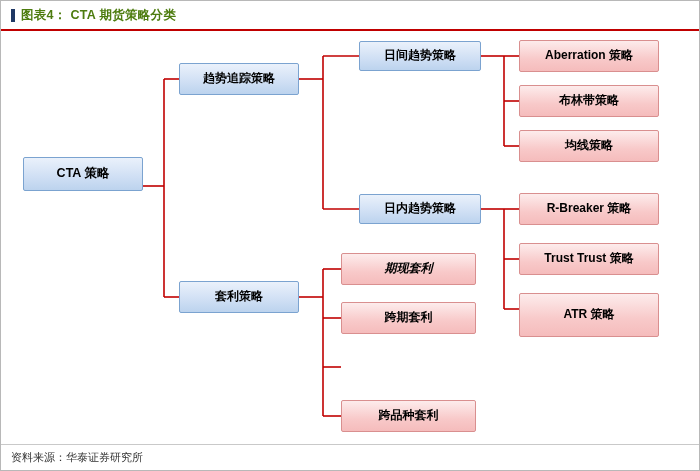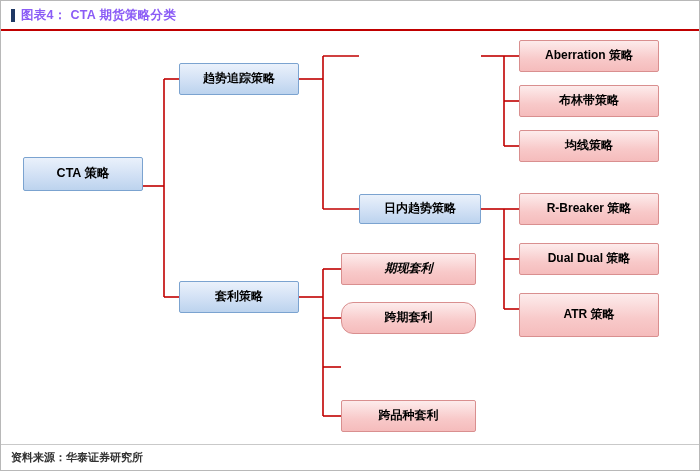--- a/index.html
+++ b/index.html
@@ -36,40 +36,39 @@
   }
   #header .bar {
     width: 4px;
     height: 13px;
     background: #1f3864;
     margin-right: 6px;
   }
   #header .title {
     font-size: 12.5px;
     font-weight: bold;
-    color: #8b5cf6;
+    color: #4d7c0f;
     letter-spacing: 0.3px;
   }
   
   #footer {
     position: absolute;
     left: 0;
     bottom: 0;
     width: 698px;
     height: 26px;
     border-top: 1px solid #c9c9c9;
     box-sizing: border-box;
     display: flex;
     align-items: center;
     padding-left: 10px;
   }
   #footer .src {
     font-size: 11px;
     color: #333333;
-    font-weight: bold;
   }
   
   #canvas {
     position: absolute;
     left: 0;
     top: 30px;
     width: 698px;
     height: 412px;
   }
   svg.lines {
@@ -155,20 +154,23 @@
     </div>
 
     <div class="node blue" style="left:178px; top:32px; width:120px; height:32px;">
       <span>趋势追踪策略</span>
     </div>
 
     <div class="node blue" style="left:178px; top:250px; width:120px; height:32px;">
       <span>套利策略</span>
     </div>
 
+    <div class="node blue" style="left:358px; top:10px; width:122px; height:30px;">
+      <span>日间趋势策略</span>
+    </div>
 
     <div class="node blue" style="left:358px; top:163px; width:122px; height:30px;">
       <span>日内趋势策略</span>
     </div>
 
     <div class="node red" style="left:518px; top:9px; width:140px; height:32px;">
       <span>Aberration 策略</span>
     </div>
 
     <div class="node red" style="left:518px; top:54px; width:140px; height:32px;">
@@ -177,32 +179,32 @@
 
     <div class="node red" style="left:518px; top:99px; width:140px; height:32px;">
       <span>均线策略</span>
     </div>
 
     <div class="node red" style="left:518px; top:162px; width:140px; height:32px;">
       <span>R-Breaker 策略</span>
     </div>
 
     <div class="node red" style="left:518px; top:212px; width:140px; height:32px;">
-      <span>Dual Dual 策略</span>
+      <span>Trust Trust 策略</span>
     </div>
 
     <div class="node red" style="left:518px; top:262px; width:140px; height:44px;">
       <span>ATR 策略</span>
     </div>
 
     <div class="node red" style="left:340px; top:222px; width:135px; height:32px;font-style:italic;">
       <span>期现套利</span>
     </div>
 
-    <div class="node red" style="left:340px; top:271px; width:135px; height:32px;border-radius:12px;">
+    <div class="node red" style="left:340px; top:271px; width:135px; height:32px;">
       <span>跨期套利</span>
     </div>
 
 
     <div class="node red" style="left:340px; top:369px; width:135px; height:32px;">
       <span>跨品种套利</span>
     </div>
   </div>
 
   <div id="footer">

